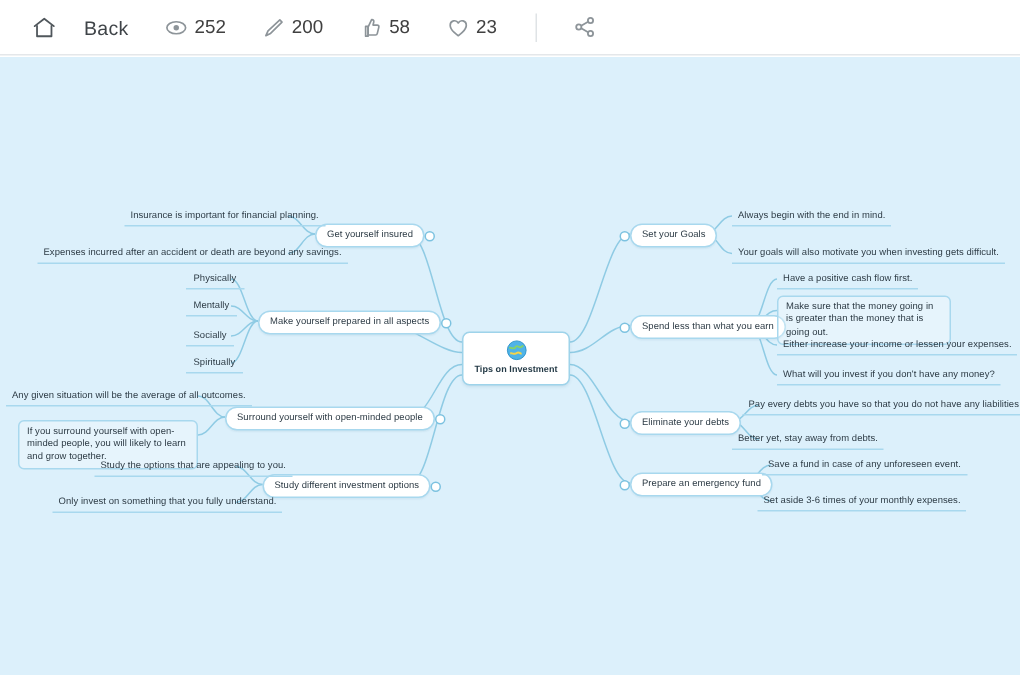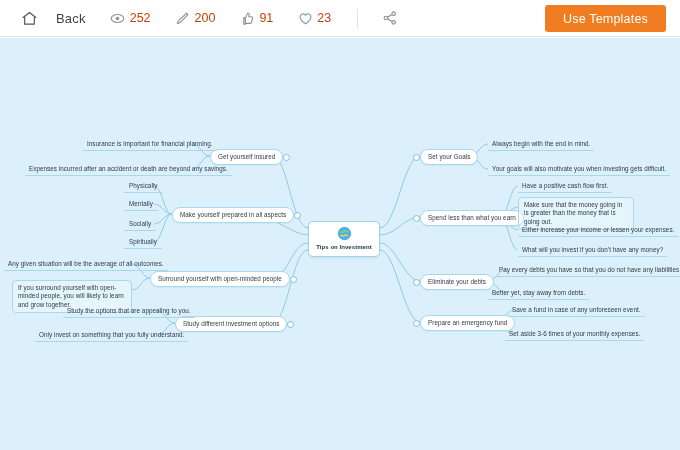--- a/index.html
+++ b/index.html
@@ -43,21 +43,21 @@
     font-size: 13px;
     color: #3d4category;
     color: #3f4448;
     cursor: pointer;
     letter-spacing: .2px;
   }
   .tb-stat {
     display: flex;
     align-items: center;
     margin-left: 24px;
-    color: #c2410c;
+    color: #404040;
     font-size: 12.5px;
     cursor: default;
   }
   .tb-stat .st-ico {
     display: flex;
     align-items: center;
     justify-content: center;
     width: 16px; height: 16px;
     margin-right: 4px;
   }
@@ -223,21 +223,21 @@
       <span>200</span>
     </div>
 
     <div class="tb-stat">
       <span class="st-ico">
         <svg width="15" height="15" viewBox="0 0 24 24" fill="none" stroke="#8d9499" stroke-width="1.8" stroke-linejoin="round">
           <path d="M6 10.5h2.6V21H6z"></path>
           <path d="M8.6 11.4l3.8-8c1.6-.2 2.6.7 2.3 2.3l-.8 3.4h4.4c1.3 0 2.1 1 1.8 2.2l-1.7 7c-.2.9-.9 1.4-1.8 1.4H8.6z"></path>
         </svg>
       </span>
-      <span>91</span>
+      <span>58</span>
     </div>
 
     <div class="tb-stat">
       <span class="st-ico">
         <svg width="15" height="15" viewBox="0 0 24 24" fill="none" stroke="#8d9499" stroke-width="1.8" stroke-linejoin="round">
           <path d="M12 20.5S3.4 15 3.4 9.2A4.6 4.6 0 0 1 12 6.9a4.6 4.6 0 0 1 8.6 2.3c0 5.8-8.6 11.3-8.6 11.3z"></path>
         </svg>
       </span>
       <span>23</span>
     </div>
@@ -246,21 +246,20 @@
 
     <div class="tb-share">
       <svg width="16" height="16" viewBox="0 0 24 24" fill="none" stroke="#8d9499" stroke-width="1.8">
         <circle cx="17.5" cy="5.5" r="2.6"></circle>
         <circle cx="5.8" cy="12" r="2.6"></circle>
         <circle cx="17.5" cy="18.5" r="2.6"></circle>
         <path d="M8.2 10.7l6.9-3.9M8.2 13.3l6.9 3.9"></path>
       </svg>
     </div>
 
-    <button id="use-templates">Use Templates</button>
   </div>
 
   <div id="canvas">
 
     <svg id="edges">
       <g fill="none" stroke="#8fcbe4" stroke-width="1">
 
         <path d="M308,190 C292,190 288,118 272,118"></path>
         <path d="M308,197 C292,197 272,176 250,176"></path>
         <path d="M308,205 C292,205 288,240 272,240"></path>

